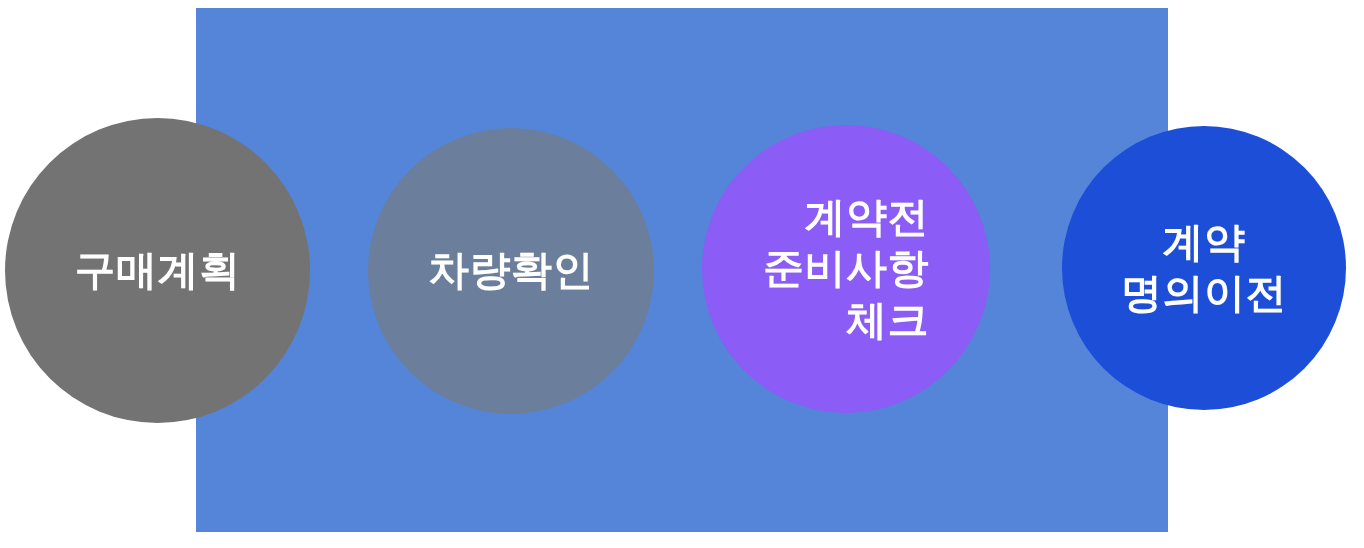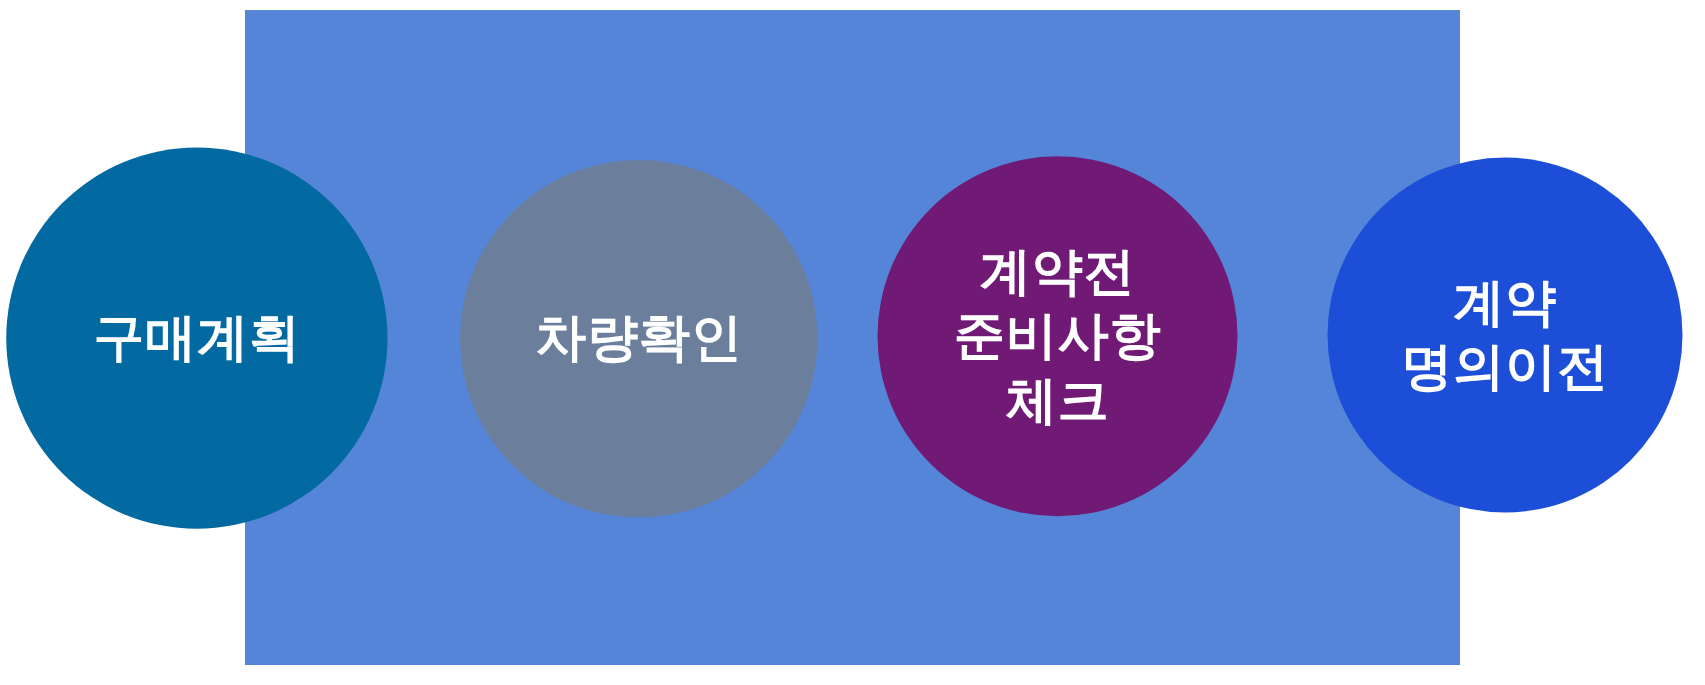--- a/index.html
+++ b/index.html
@@ -43,29 +43,29 @@
   .circle-3 { left: 702px;  top: 125px; width: 288px; height: 288px; }
   .circle-4 { left: 1062px; top: 126px; width: 284px; height: 284px; }
 </style>
 </head>
 <body>
 
 <div class="canvas">
 
   <div class="bg-rect" style="background-color: rgb(85, 133, 216);"></div>
 
-  <div class="step-circle circle-1" style="background-color: #0369a1;">
+  <div class="step-circle circle-1" style="background-color: #737373;">
     <span class="step-label">구매계획</span>
   </div>
 
   <div class="step-circle circle-2" style="background-color: rgb(107, 127, 157);">
     <span class="step-label">차량확인</span>
   </div>
 
-  <div class="step-circle circle-3" style="background-color: #701a75;">
+  <div class="step-circle circle-3" style="background-color: #8b5cf6; text-align: right;">
     <span class="step-label">계약전
 준비사항
 체크</span>
   </div>
 
   <div class="step-circle circle-4" style="background-color: #1d4ed8;">
     <span class="step-label">계약
 명의이전</span>
   </div>
 

